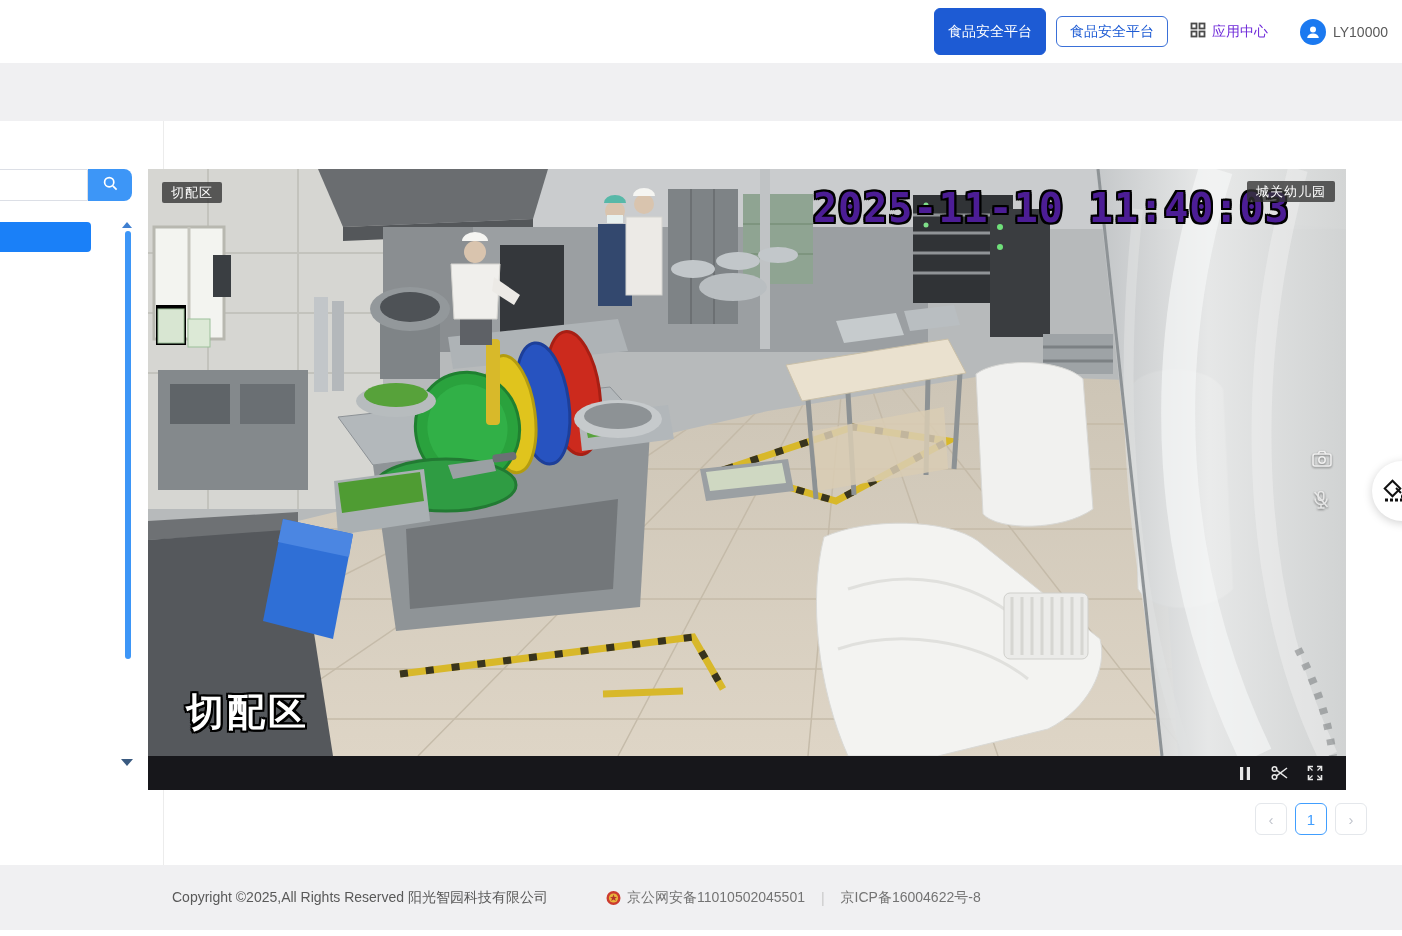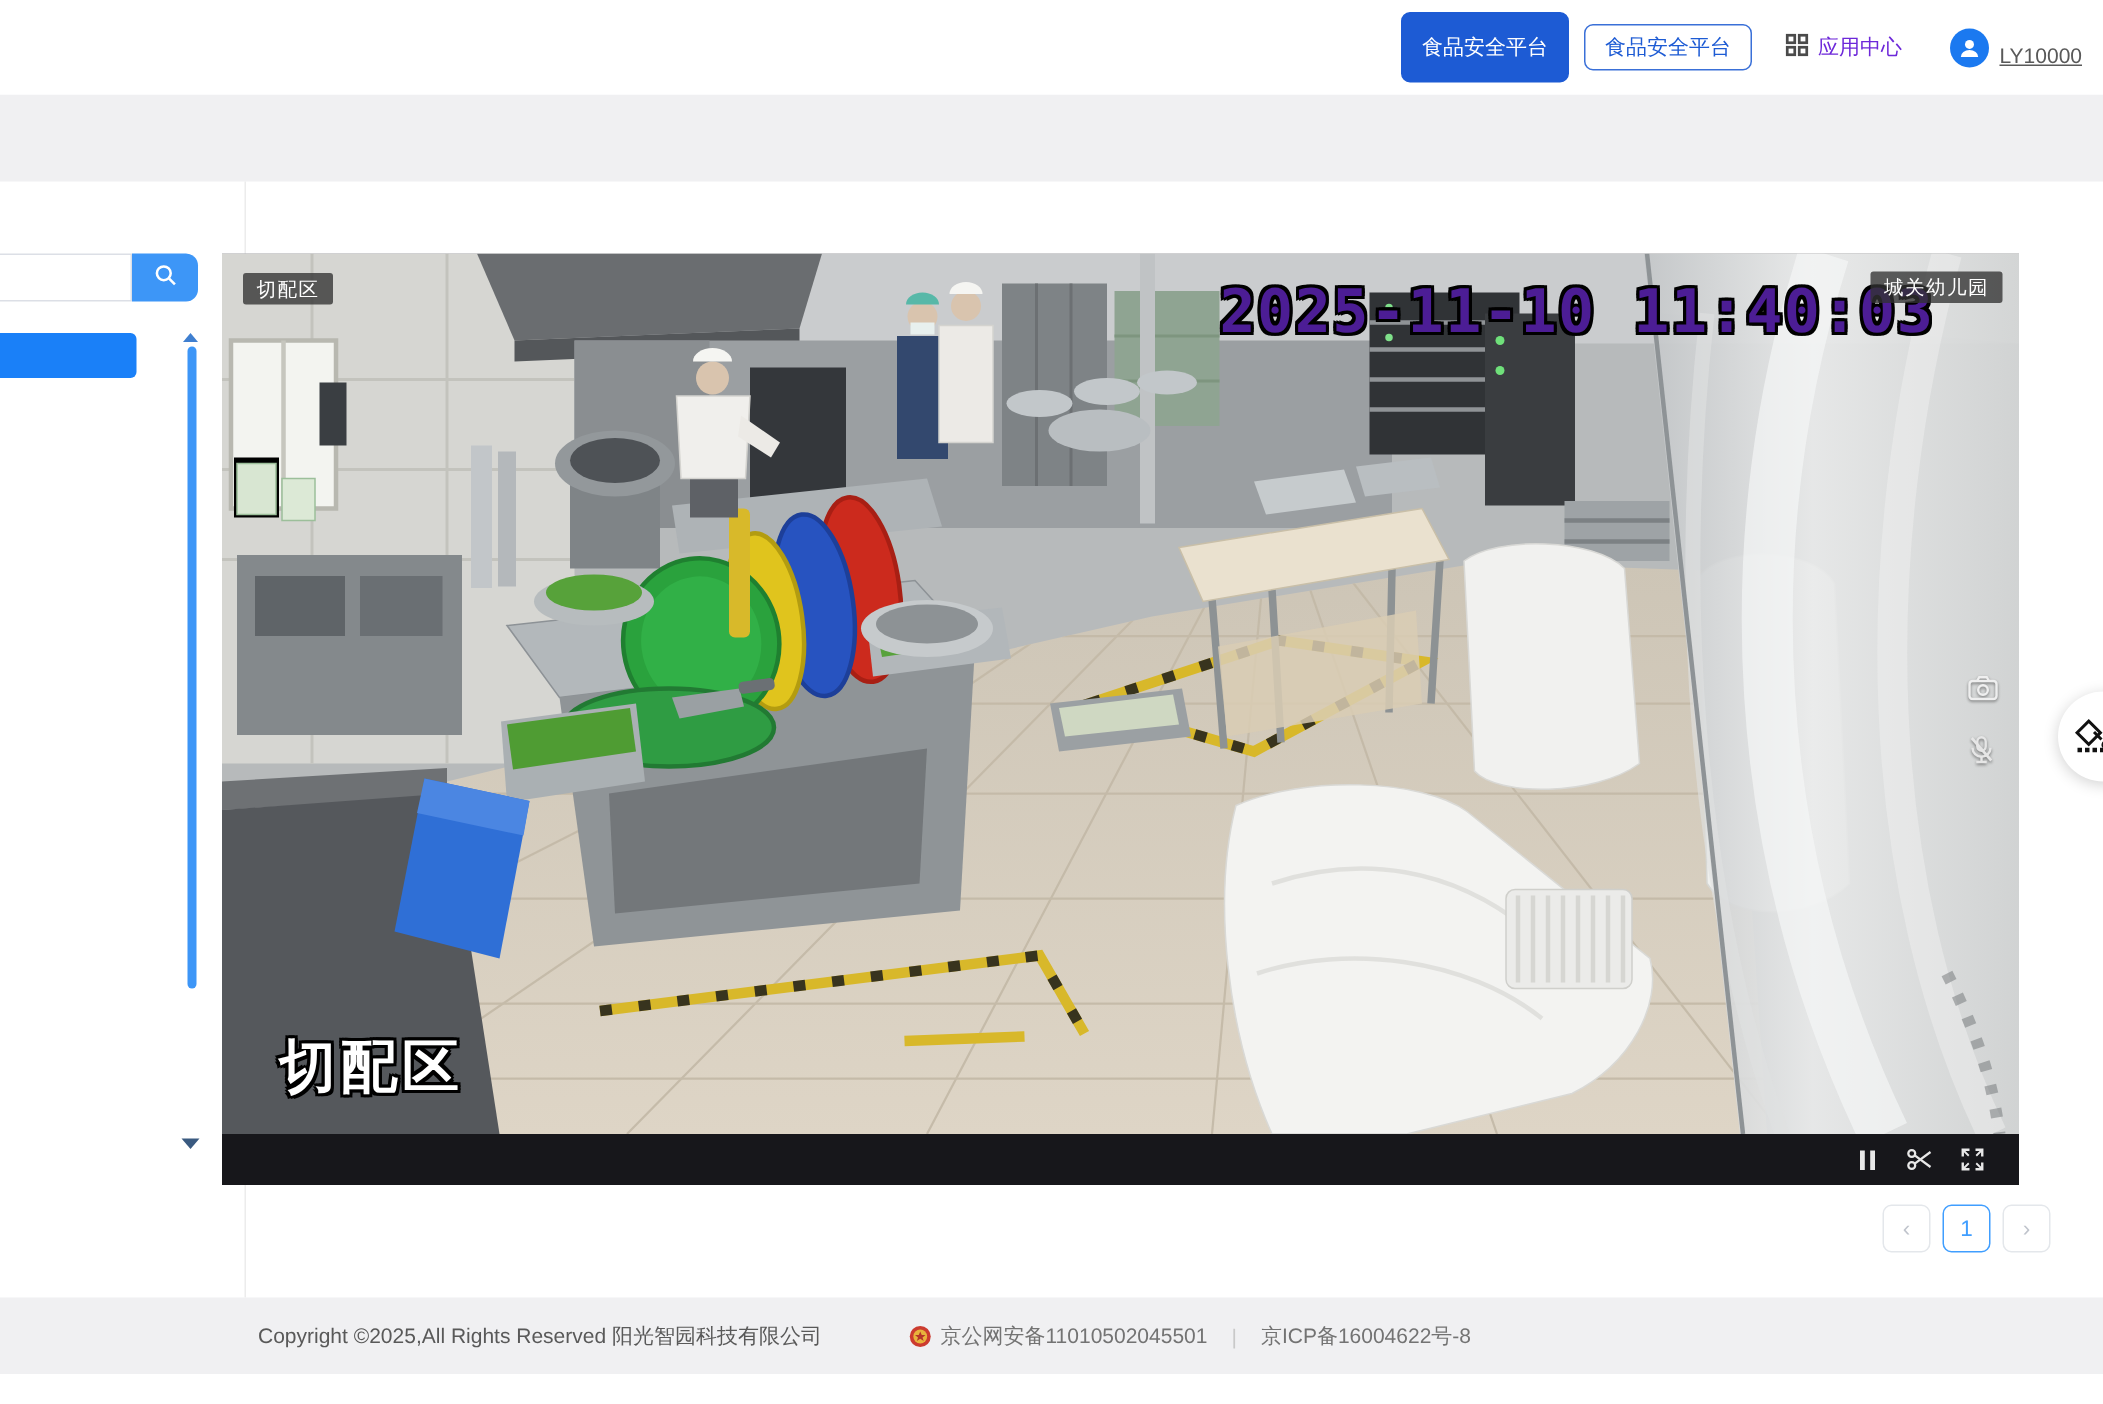--- a/index.html
+++ b/index.html
@@ -8,21 +8,21 @@
          font-family:"Liberation Sans", sans-serif; color:#333; }
 
   
   .navbar { position:absolute; left:0; top:0; width:1402px; height:63px; background:#fff; z-index:5; }
   .nav-right { position:absolute; right:14px; top:0; height:63px; display:flex; align-items:center; gap:10px; }
   .btn-filled { height:47px; padding:0 13px; background:#1d5bd4; color:#fff; border:1px solid #1d5bd4;
                 border-radius:6px; font-size:14px; cursor:pointer; font-family:inherit;margin-left:44px; }
   .btn-outline { height:31px; padding:0 13px; background:#fff; color:#1d5bd4; border:1px solid #3a70d8;
                  border-radius:6px; font-size:14px; cursor:pointer; font-family:inherit; }
   .app-center { display:flex; align-items:center; gap:6px; margin-left:12px; font-size:14px; color:#6d28d9; cursor:pointer; }
-  .user-box { display:flex; align-items:flex-end; gap:7px; margin-left:22px; font-size:14px; color:#595959; cursor:pointer;text-decoration:underline; }
+  .user-box { display:flex; align-items:center; gap:7px; margin-left:22px; font-size:14px; color:#595959; cursor:pointer; }
   .avatar { width:26px; height:26px; border-radius:50%; background:#1b79f0; display:flex; align-items:center; justify-content:center; }
 
   
   .gray-band { position:absolute; left:0; top:63px; width:1402px; height:58px; background:#f0f0f2; }
   .panel-divider { position:absolute; left:163px; top:121px; width:1px; height:744px; background:#ececec; }
 
   
   .search-input { position:absolute; left:-46px; top:169px; width:134px; height:32px; border:1px solid #dcdfe6;
                   border-radius:4px 0 0 4px; background:#fff; outline:none; padding:0 8px; font-family:inherit; }
   .search-btn { position:absolute; left:88px; top:169px; width:44px; height:32px; background:#3d96f7; border:none;
@@ -63,21 +63,21 @@
               display:flex; align-items:center; padding-left:10px; z-index:6; }
 
   
   .pagination { position:absolute; left:1255px; top:803px; display:flex; gap:8px; }
   .pg { width:32px; height:32px; background:#fff; border-radius:6px; font-size:15px; cursor:pointer;
         display:flex; align-items:center; justify-content:center; font-family:inherit; }
   .pg.nav-arrow { border:1px solid #e4e7eb; color:#c0c4cc; }
   .pg.cur { border:1px solid #409eff; color:#409eff; }
 
   
-  .footer { position:absolute; left:0; top:865px; width:1402px; height:51px; background:#f0f0f2;
+  .footer { position:absolute; left:0; top:865px; width:1402px; height:65px; background:#f0f0f2;
             display:flex; align-items:center; padding-left:172px; font-size:14px; color:#595959; }
   .footer a { color:#737373; text-decoration:none; cursor:pointer; }
   .footer .badge { display:flex; align-items:center; margin-left:58px; margin-right:6px; }
   .footer .sep { color:#c9c9c9; margin:0 16px; }
 </style>
 </head>
 <body>
 
 <header class="navbar">
   <div class="nav-right">

